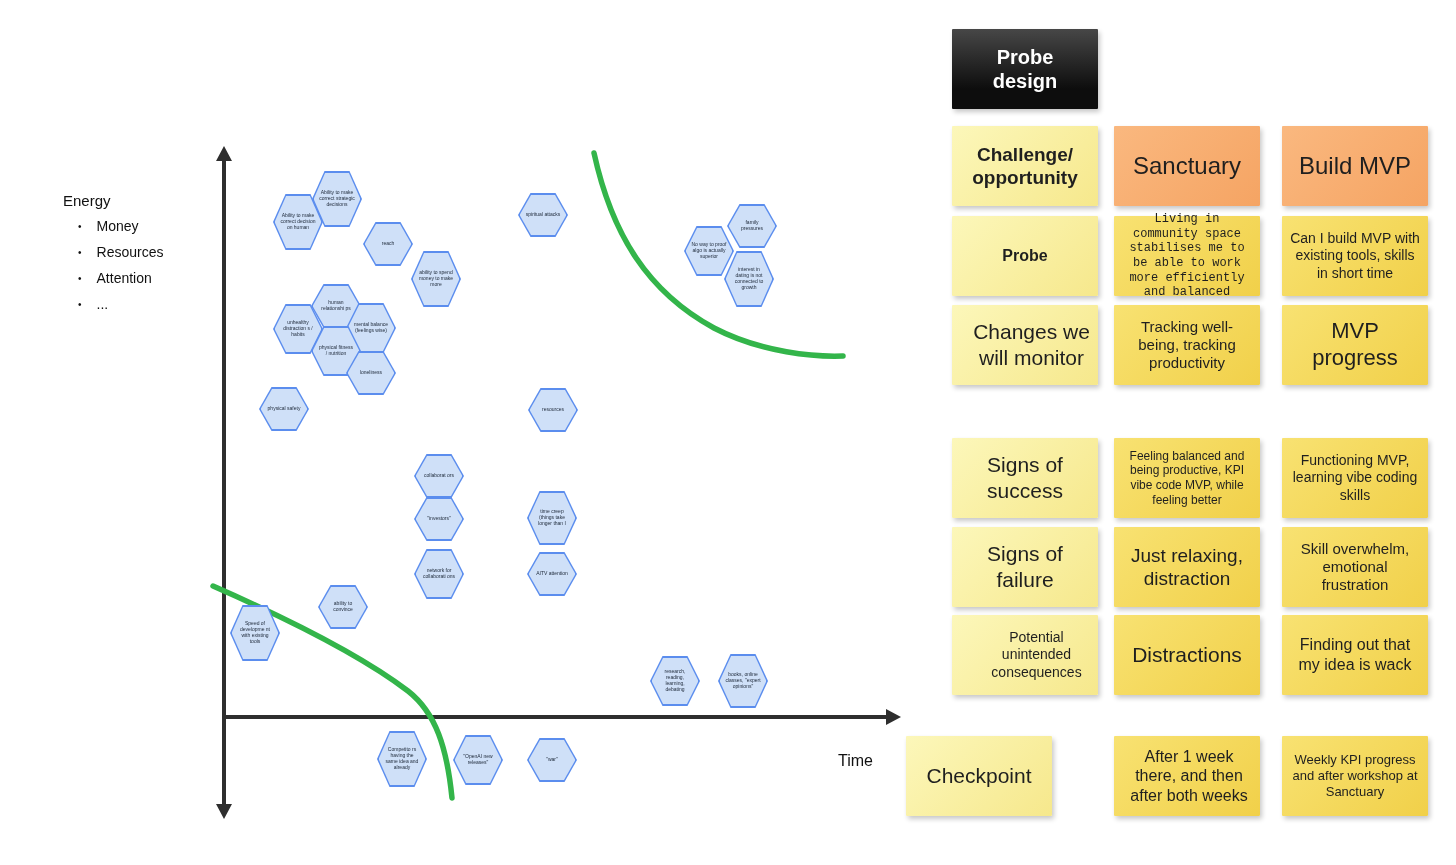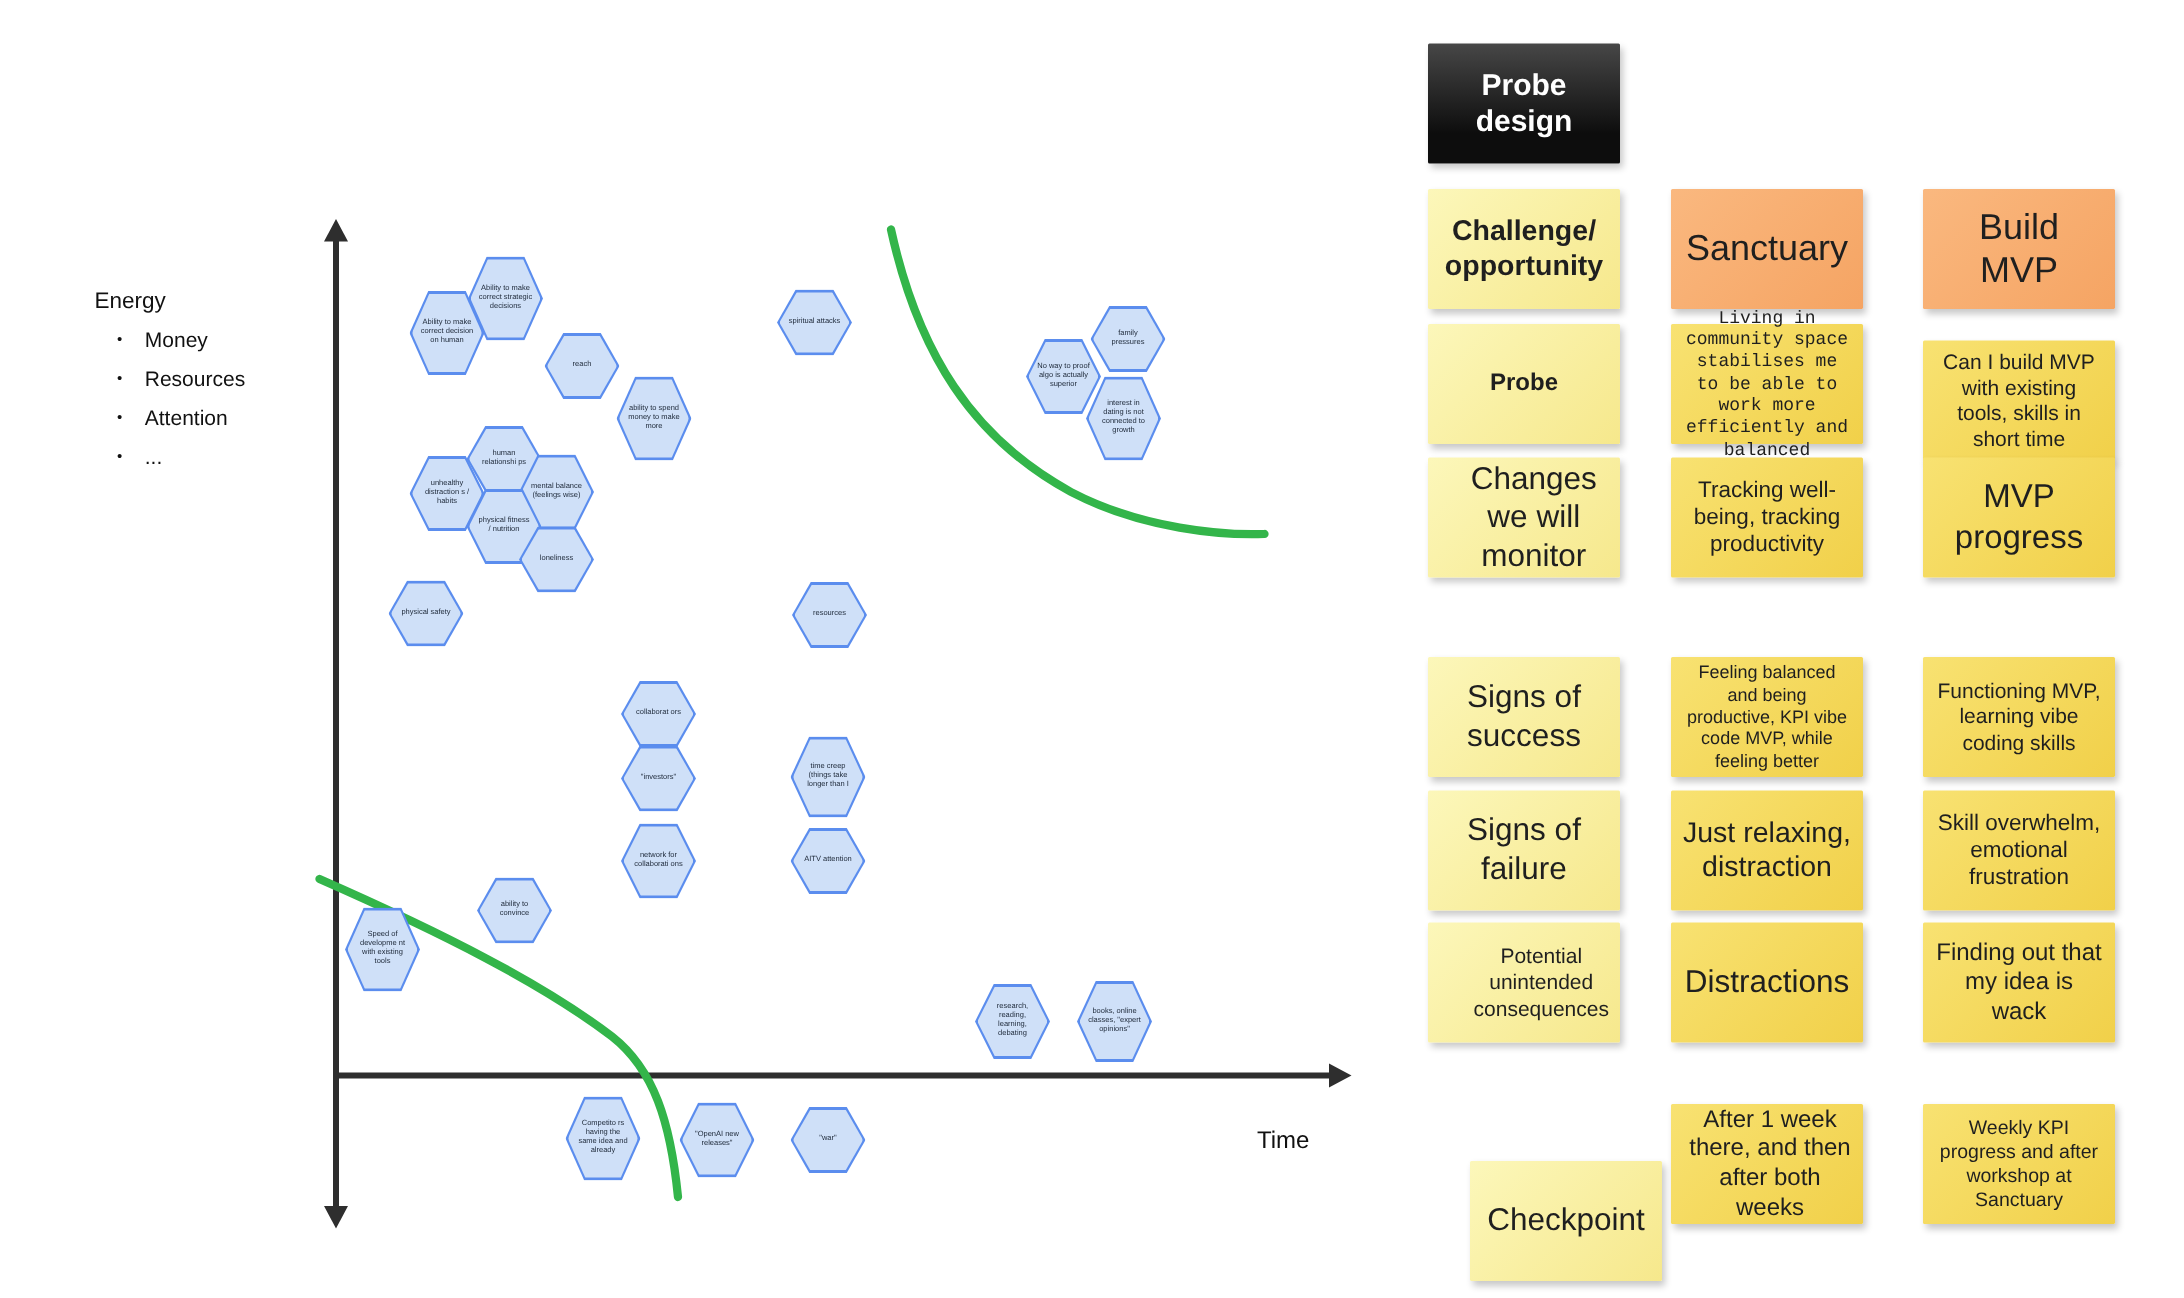--- a/index.html
+++ b/index.html
@@ -20,21 +20,21 @@
   
   #curves{position:absolute;left:0;top:0;pointer-events:none;}
   
   .hex{position:absolute;clip-path:polygon(25% 0,75% 0,100% 50%,75% 100%,25% 100%,0 50%);
        background:var(--hex-border,#5b8dee);}
   .hex-fill{position:absolute;inset:1.6px;clip-path:polygon(25% 0,75% 0,100% 50%,75% 100%,25% 100%,0 50%);
        background:var(--hex-fill,#cfe0f8);display:flex;align-items:center;justify-content:center;}
   .hex-label{font-size:5px;line-height:1.18;color:#1d2838;text-align:center;width:76%;word-wrap:break-word;}
   
   .sticky{
-    position:absolute;width:128px;height:80px;box-sizing:border-box;padding:4px 8px;
+    position:absolute;width:146px;height:80px;box-sizing:border-box;padding:4px 8px;
     display:flex;flex-direction:column;align-items:center;justify-content:center;
     text-align:center;line-height:1.22;color:#1f1f1f;border-radius:1px;
     box-shadow:2px 3px 5px rgba(0,0,0,0.22);
   }
   .sticky .b{font-weight:bold;display:block;}
   .c-lightyellow{background:linear-gradient(135deg,var(--lightyellow-light,#fcf7ba),var(--lightyellow-dark,#f6e88c));}
   .c-yellow{background:linear-gradient(135deg,var(--yellow-light,#f8e272),var(--yellow-dark,#f1d049));}
   .c-orange{background:linear-gradient(135deg,var(--orange-light,#fab87f),var(--orange-dark,#f5a463));}
   .c-black{background:linear-gradient(180deg,var(--black-light,#474747),var(--black-dark,#0d0d0d) 75%);color:#ffffff;padding:4px 24px;}
 </style>
@@ -218,21 +218,21 @@
       </div>
       <div class="sticky c-orange" style="left: 1282px; top: 126px; font-size: 24px;">
         <span>Build MVP</span>
       </div>
       <div class="sticky c-lightyellow" style="left: 952px; top: 216px; font-size: 16px;">
         <span class="b">Probe</span>
       </div>
       <div class="sticky c-yellow" style="left: 1114px; top: 216px; font-size: 12px; font-family: Liberation Mono, monospace;">
         <span>Living in community space stabilises me to be able to work more efficiently and balanced</span>
       </div>
-      <div class="sticky c-yellow" style="left: 1282px; top: 227px; font-size: 14px; justify-content: center;">
+      <div class="sticky c-yellow" style="left: 1282px; top: 216px; font-size: 14px; justify-content: center;">
         <span>Can I build MVP with existing tools, skills in short time</span>
       </div>
       <div class="sticky c-lightyellow" style="left: 952px; top: 305px; font-size: 21px; padding-left: 21px;">
         <span>Changes we will monitor</span>
       </div>
       <div class="sticky c-yellow" style="left: 1114px; top: 305px; font-size: 15px;">
         <span>Tracking well-being, tracking productivity</span>
       </div>
       <div class="sticky c-yellow" style="left: 1282px; top: 305px; font-size: 22px;">
         <span>MVP progress</span>
@@ -257,21 +257,21 @@
       </div>
       <div class="sticky c-lightyellow" style="left: 952px; top: 615px; font-size: 14px; padding-left: 31px;">
         <span>Potential unintended consequences</span>
       </div>
       <div class="sticky c-yellow" style="left: 1114px; top: 615px; font-size: 21px;">
         <span>Distractions</span>
       </div>
       <div class="sticky c-yellow" style="left: 1282px; top: 615px; font-size: 16px;">
         <span>Finding out that my idea is wack</span>
       </div>
-      <div class="sticky c-lightyellow" style="left: 980px; top: 736px; font-size: 21px; margin-top: 38px;">
+      <div class="sticky c-lightyellow" style="left: 906px; top: 736px; font-size: 21px;">
         <span>Checkpoint</span>
       </div>
       <div class="sticky c-yellow" style="left: 1114px; top: 736px; font-size: 16px; padding-left: 12px;">
         <span>After 1 week there, and then after both weeks</span>
       </div>
       <div class="sticky c-yellow" style="left: 1282px; top: 736px; font-size: 13px;">
         <span>Weekly KPI progress and after workshop at Sanctuary</span>
       </div>
     </div>
 

